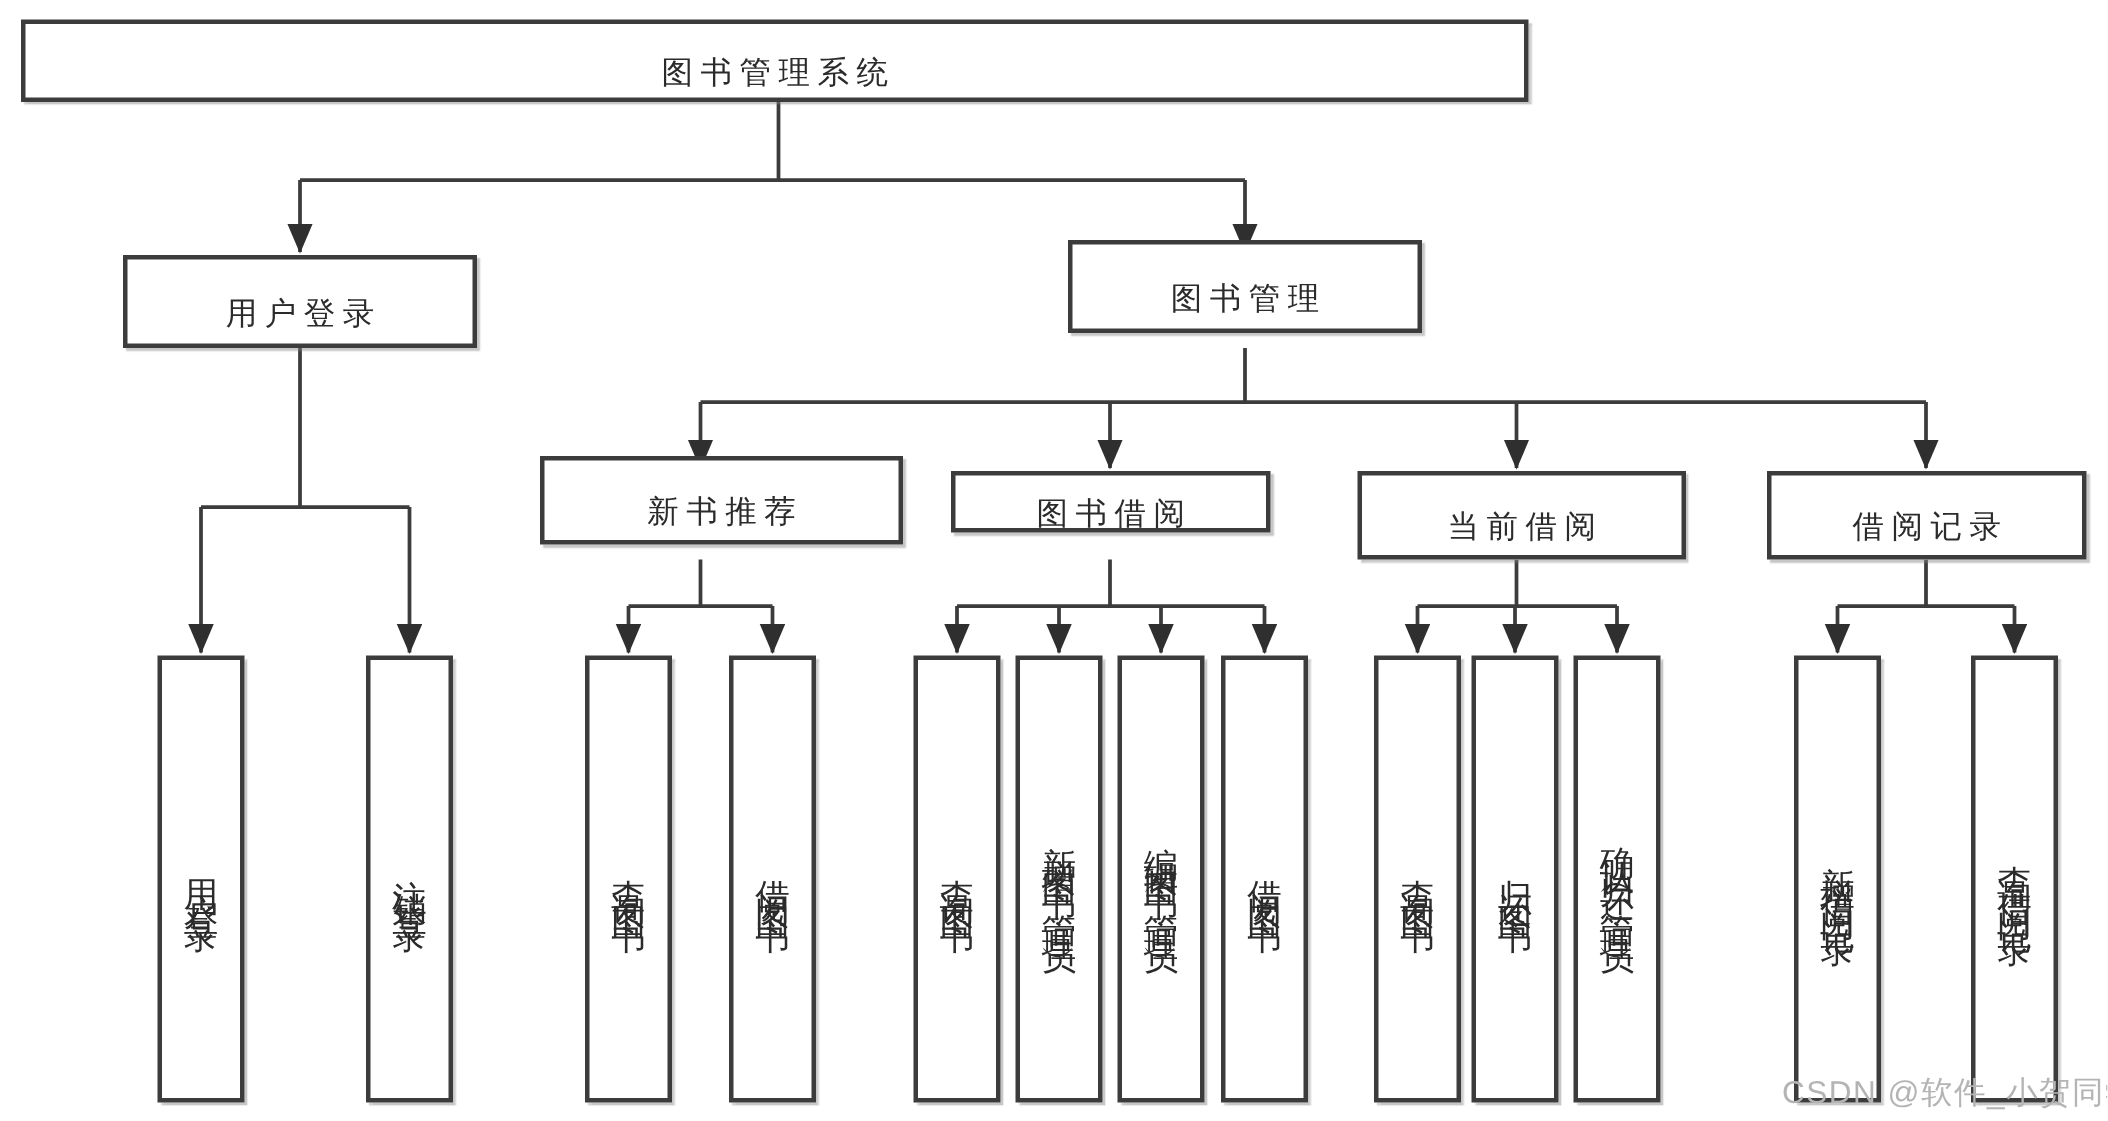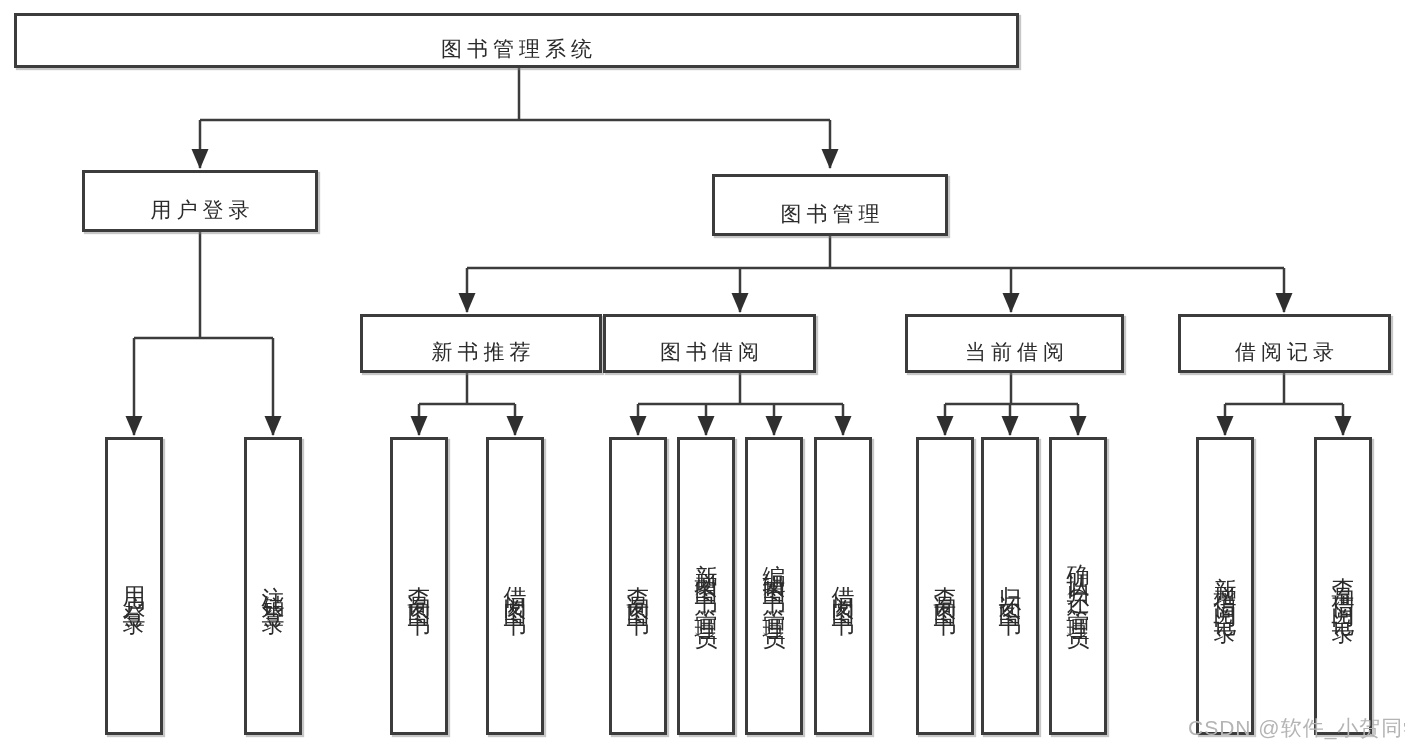--- a/index.html
+++ b/index.html
@@ -99,28 +99,28 @@
     <path class="wire" marker-end="url(#arrow)" d="M1343 404 L1343 435"></path>
   </svg>
 
   <div class="node h" style="left:14px;top:13px;width:1005px;height:55px">
     <span>图书管理系统</span>
   </div>
 
   <div class="node h" style="left:82px;top:170px;width:236px;height:62px">
     <span>用户登录</span>
   </div>
-  <div class="node h" style="left:712px;top:174px;width:236px;height:62px">
+  <div class="node h" style="left:712px;top:160px;width:236px;height:62px">
     <span>图书管理</span>
   </div>
 
-  <div class="node h" style="left:360px;top:314px;width:242px;height:59px">
+  <div class="node h" style="left:360px;top:304px;width:242px;height:59px">
     <span>新书推荐</span>
   </div>
-  <div class="node h" style="left:603px;top:314px;width:213px;height:59px">
+  <div class="node h" style="left:634px;top:314px;width:213px;height:41px">
     <span>图书借阅</span>
   </div>
   <div class="node h" style="left:905px;top:314px;width:219px;height:59px">
     <span>当前借阅</span>
   </div>
   <div class="node h" style="left:1178px;top:314px;width:213px;height:59px">
     <span>借阅记录</span>
   </div>
 
   <div class="node leaf" style="left:105px;top:437px;width:58px;height:298px">

